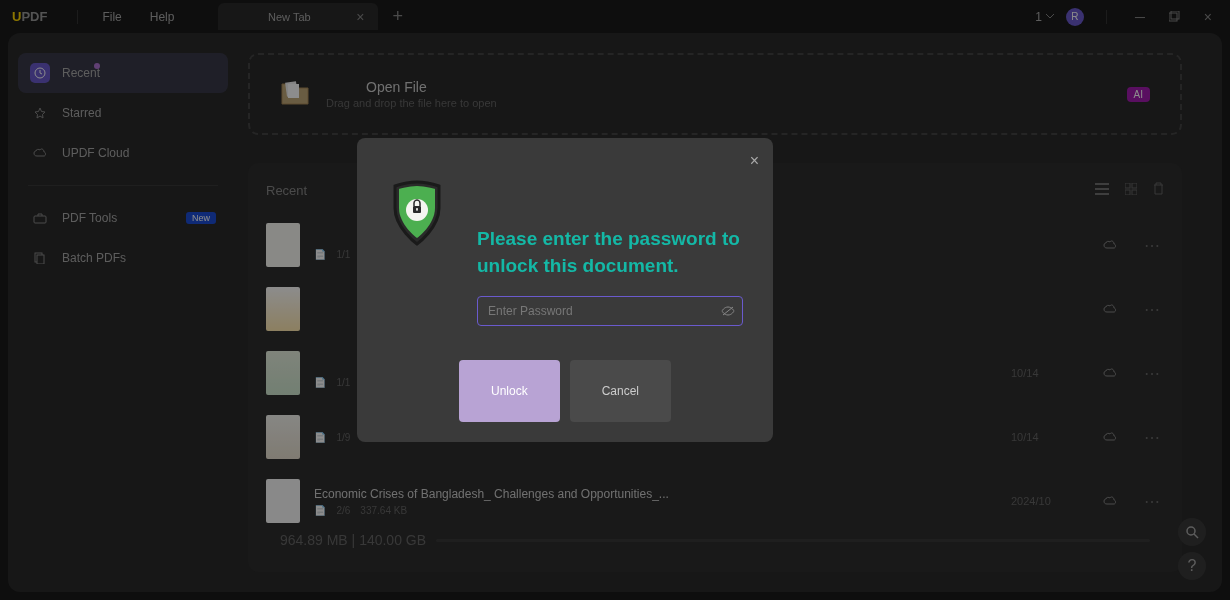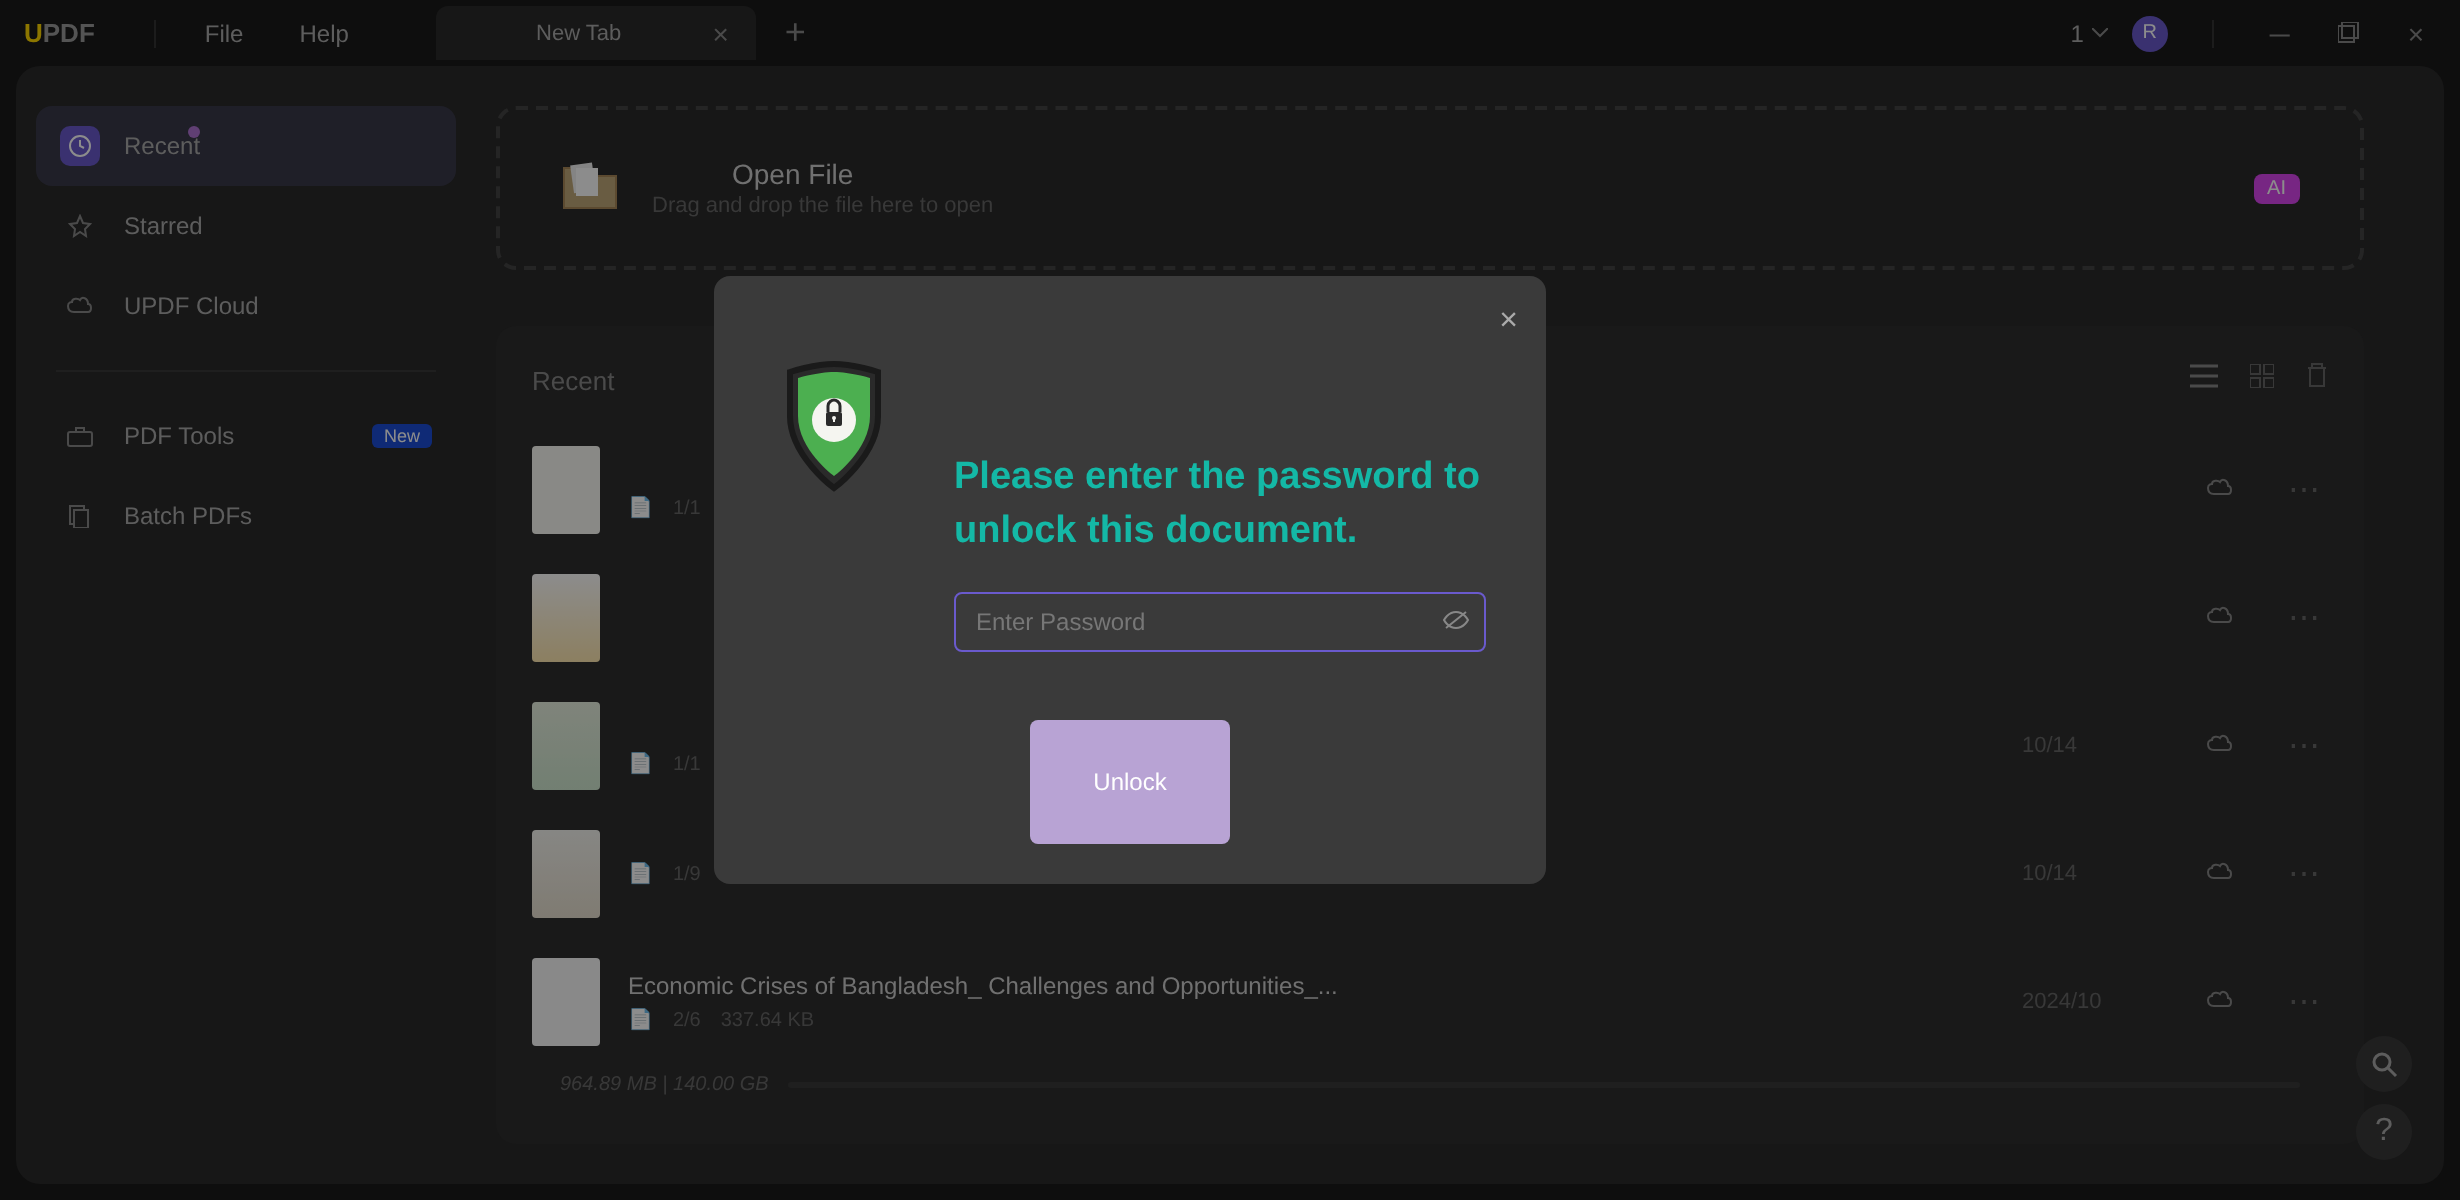--- a/index.html
+++ b/index.html
@@ -33,40 +33,40 @@
     .badge-new { background: #1d4ed8; color: #fff; font-size: 9px; padding: 1px 6px; border-radius: 3px; margin-left: auto; }
     .sidebar-dot { width: 6px; height: 6px; background: #b074d4; border-radius: 50%; position: absolute; left: 94px; top: 63px; }
     
     .content { flex: 1; padding: 20px 40px 20px 10px; overflow: hidden; display: flex; flex-direction: column; }
     
     .open-file-box { border: 2px dashed #444; border-radius: 10px; padding: 24px 30px; display: flex; align-items: center; gap: 16px; }
     .file-icon-big { width: 30px; height: 28px; }
     .open-file-text { flex: 1; }
     .open-file-title { color: #ccc; font-size: 14px; margin-bottom: 2px; margin-left: 40px; }
     .open-file-sub { color: #666; font-size: 11px; }
-    .ai-badge { background: #d946ef; color: #fff; font-size: 10px; padding: 2px 7px; border-radius: 4px; }
+    .ai-badge { background: #a21caf; color: #fff; font-size: 10px; padding: 2px 7px; border-radius: 4px; }
     
     .recent-section { background: #2e2e2e; border-radius: 10px; margin-top: 28px; padding: 18px; flex: 1; display: flex; flex-direction: column; overflow: hidden; }
     .recent-header { display: flex; align-items: center; margin-bottom: 14px; }
     .recent-title { color: #888; font-size: 13px; }
     .recent-actions { margin-left: auto; display: flex; gap: 16px; }
     .recent-action { color: #666; cursor: pointer; }
     
     .file-list { flex: 1; overflow: hidden; }
     .file-row { display: flex; align-items: center; padding: 10px 0; gap: 14px; }
     .file-thumb { width: 34px; height: 44px; background: #f5f5f0; border-radius: 2px; flex-shrink: 0; }
     .file-info { flex: 1; min-width: 0; }
     .file-name { color: #ccc; font-size: 12px; margin-bottom: 4px; white-space: nowrap; overflow: hidden; text-overflow: ellipsis; }
     .file-meta { color: #666; font-size: 10px; display: flex; align-items: center; gap: 10px; }
     .file-date { color: #666; font-size: 11px; width: 70px; text-align: left; }
     .file-cloud { color: #666; cursor: pointer; padding: 0 8px; }
     .file-more { color: #666; cursor: pointer; padding: 0 4px; }
     
     .storage-bar { display: flex; align-items: center; gap: 10px; padding: 6px 14px; }
-    .storage-text { color: #666; font-size: 10px; font-style: italic; }
+    .storage-text { color: #666; font-size: 14px; }
     .storage-progress { flex: 1; height: 3px; background: #3a3a3a; border-radius: 2px; }
     
     .fab-search { position: absolute; right: 24px; bottom: 54px; width: 28px; height: 28px; background: #3a3a3a; border-radius: 50%; display: flex; align-items: center; justify-content: center; color: #aaa; cursor: pointer; }
     .fab-help { position: absolute; right: 24px; bottom: 20px; width: 28px; height: 28px; background: #3a3a3a; border-radius: 50%; display: flex; align-items: center; justify-content: center; color: #aaa; cursor: pointer; }
     
     .modal-overlay { position: absolute; inset: 0; background: rgba(0,0,0,0.45); display: flex; align-items: center; justify-content: center; }
     .modal { background: #3a3a3a; border-radius: 8px; width: 416px; padding: 20px; position: relative; margin-left: -100px; margin-top: -20px; }
     .modal-close { position: absolute; top: 14px; right: 14px; color: #aaa; font-size: 16px; cursor: pointer; }
     .modal-body { display: flex; gap: 30px; align-items: flex-start; padding: 20px 10px 10px; }
     .shield-icon { width: 60px; height: 70px; flex-shrink: 0; }
@@ -323,16 +323,17 @@
               <svg width="14" height="10" viewBox="0 0 14 10">
                   <path d="M1 5 C1 5 3 1 7 1 C11 1 13 5 13 5 C13 5 11 9 7 9 C3 9 1 5 1 5 Z" stroke="#888" fill="none"></path>
                   <path d="M2 9 L12 1" stroke="#888"></path>
                 </svg>
             </span>
           </div>
         </div>
       </div>
       <div class="modal-buttons">
         <button class="btn btn-primary">Unlock</button>
+        <button class="btn btn-secondary">Cancel</button>
       </div>
     </div>
   </div>
 </div>
 
 </body></html>

